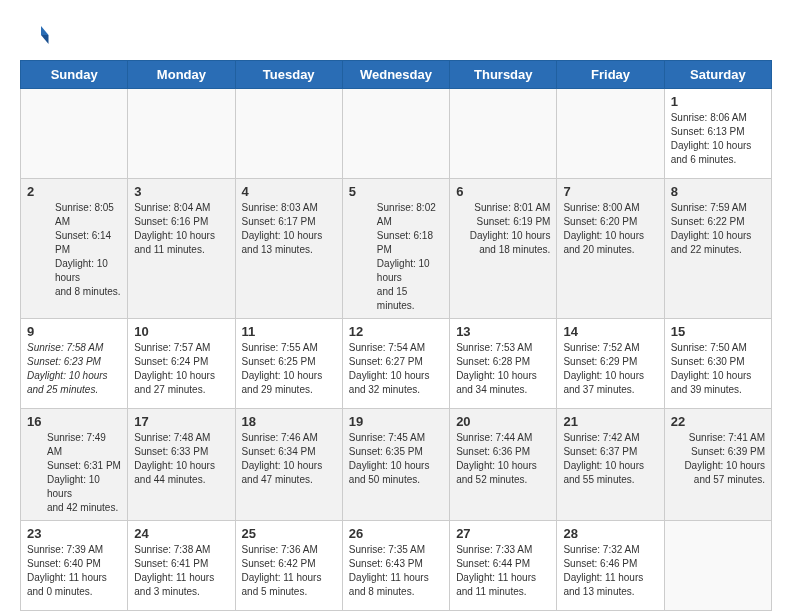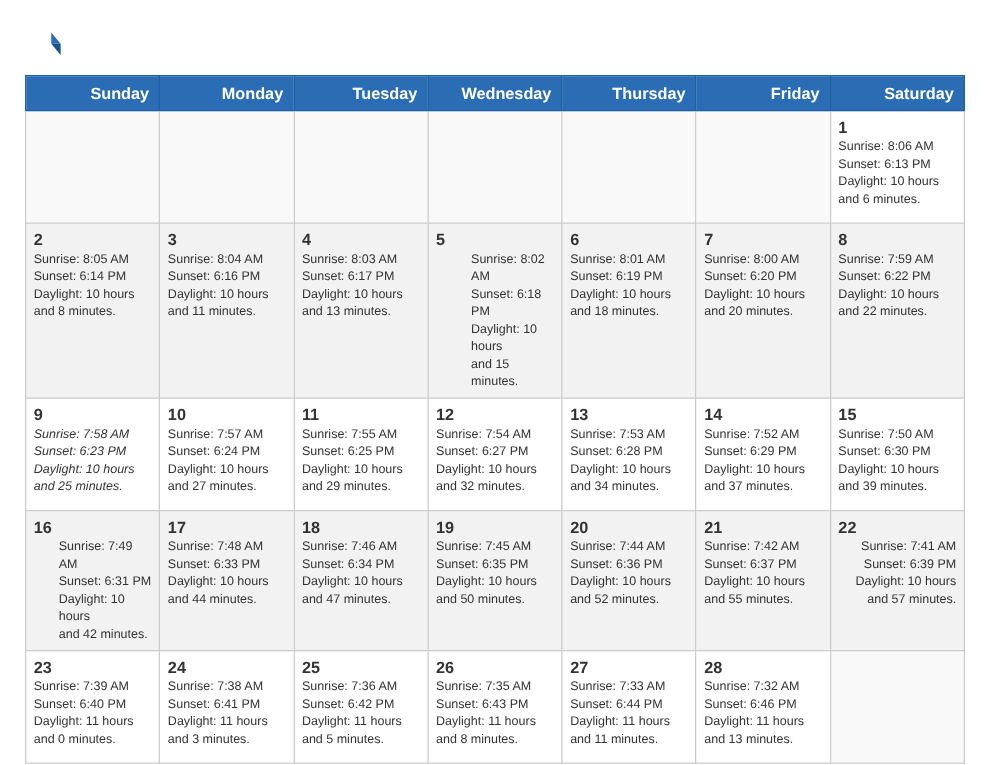--- a/index.html
+++ b/index.html
@@ -47,21 +47,21 @@
       width: 100%;
       border-collapse: collapse;
       border: 1px solid #ccc;
     }
     .calendar th {
       background: #2a6db5;
       color: #fff;
       font-size: 13px;
       font-weight: bold;
       padding: 6px 8px;
-      text-align: right;
+      text-align: center;
       border: 1px solid #2060a0;
       margin-top: 28px;
     }
     .calendar td {
       vertical-align: top;
       padding: 5px 6px;
       border: 1px solid #ccc;
       font-size: 10.5px;
       color: #333;
       width: calc(100% / 7);
@@ -131,21 +131,21 @@
           <span class="day-number">1</span>
           <div class="day-info" style="white-space: pre-line;">Sunrise: 8:06 AM
 Sunset: 6:13 PM
 Daylight: 10 hours
 and 6 minutes.</div>
         </td>
       </tr>
       <tr class="row-alt">
         <td>
           <span class="day-number">2</span>
-          <div class="day-info" style="white-space: pre-line;">Sunrise: 8:05 AM
+          <div class="day-info" style="white-space: pre-line; margin-left: 28px;">Sunrise: 8:05 AM
 Sunset: 6:14 PM
 Daylight: 10 hours
 and 8 minutes.</div>
         </td>
         <td>
           <span class="day-number">3</span>
           <div class="day-info" style="white-space: pre-line;">Sunrise: 8:04 AM
 Sunset: 6:16 PM
 Daylight: 10 hours
 and 11 minutes.</div>
@@ -159,21 +159,21 @@
         </td>
         <td>
           <span class="day-number">5</span>
           <div class="day-info" style="white-space: pre-line; margin-left: 28px;">Sunrise: 8:02 AM
 Sunset: 6:18 PM
 Daylight: 10 hours
 and 15 minutes.</div>
         </td>
         <td>
           <span class="day-number">6</span>
-          <div class="day-info" style="white-space: pre-line;">Sunrise: 8:01 AM
+          <div class="day-info" style="white-space: pre-line; text-align: right;">Sunrise: 8:01 AM
 Sunset: 6:19 PM
 Daylight: 10 hours
 and 18 minutes.</div>
         </td>
         <td>
           <span class="day-number">7</span>
           <div class="day-info" style="white-space: pre-line;">Sunrise: 8:00 AM
 Sunset: 6:20 PM
 Daylight: 10 hours
 and 20 minutes.</div>

